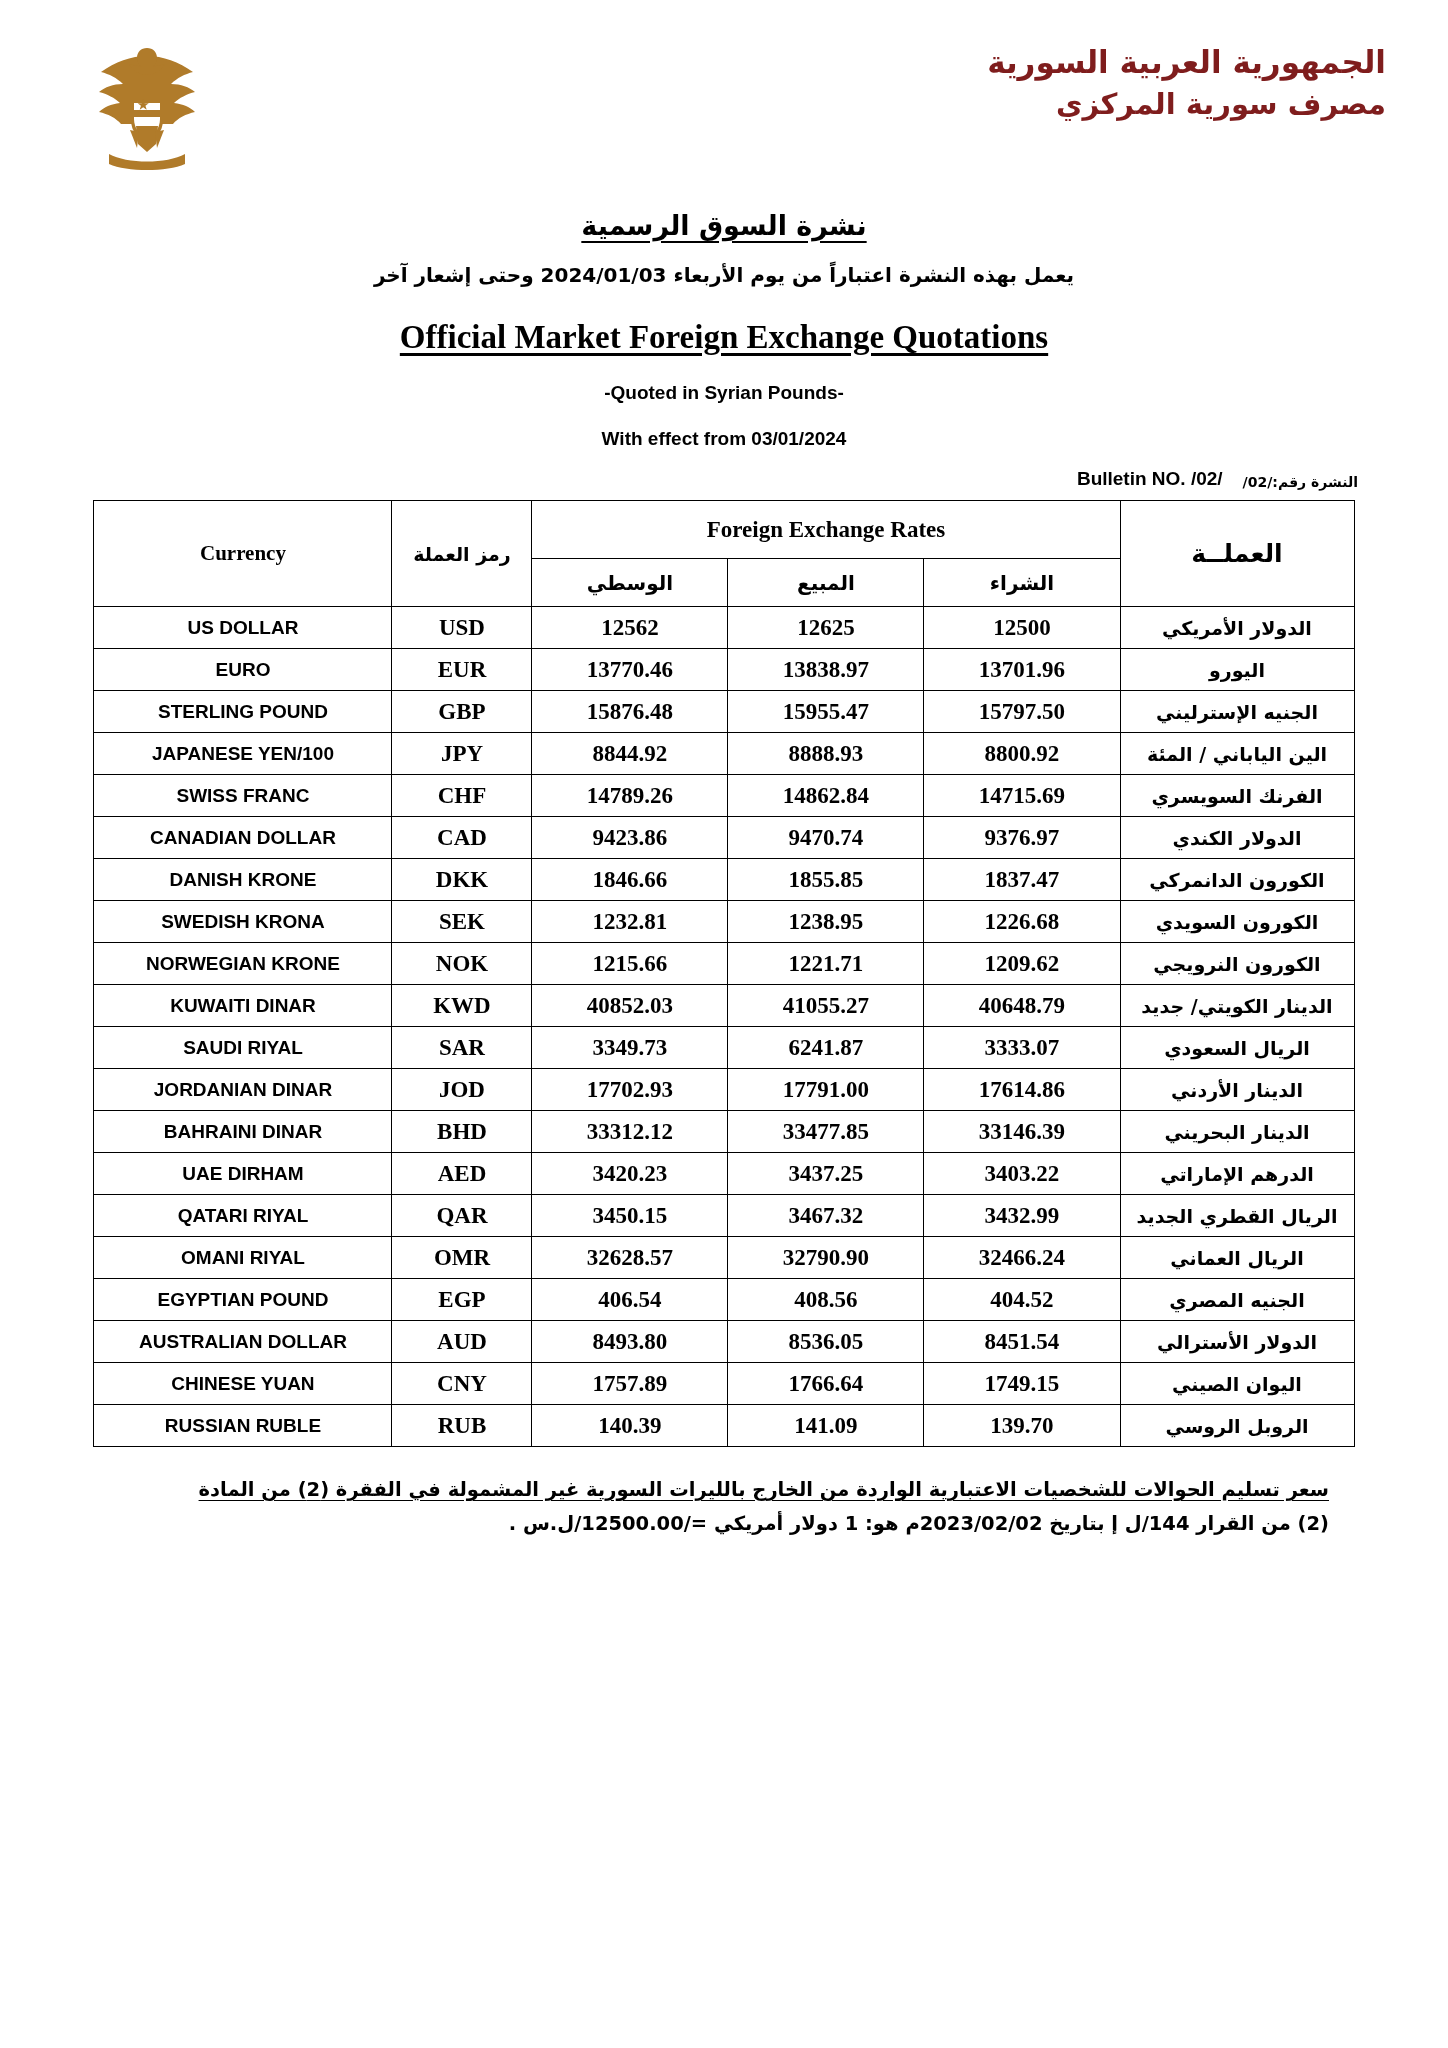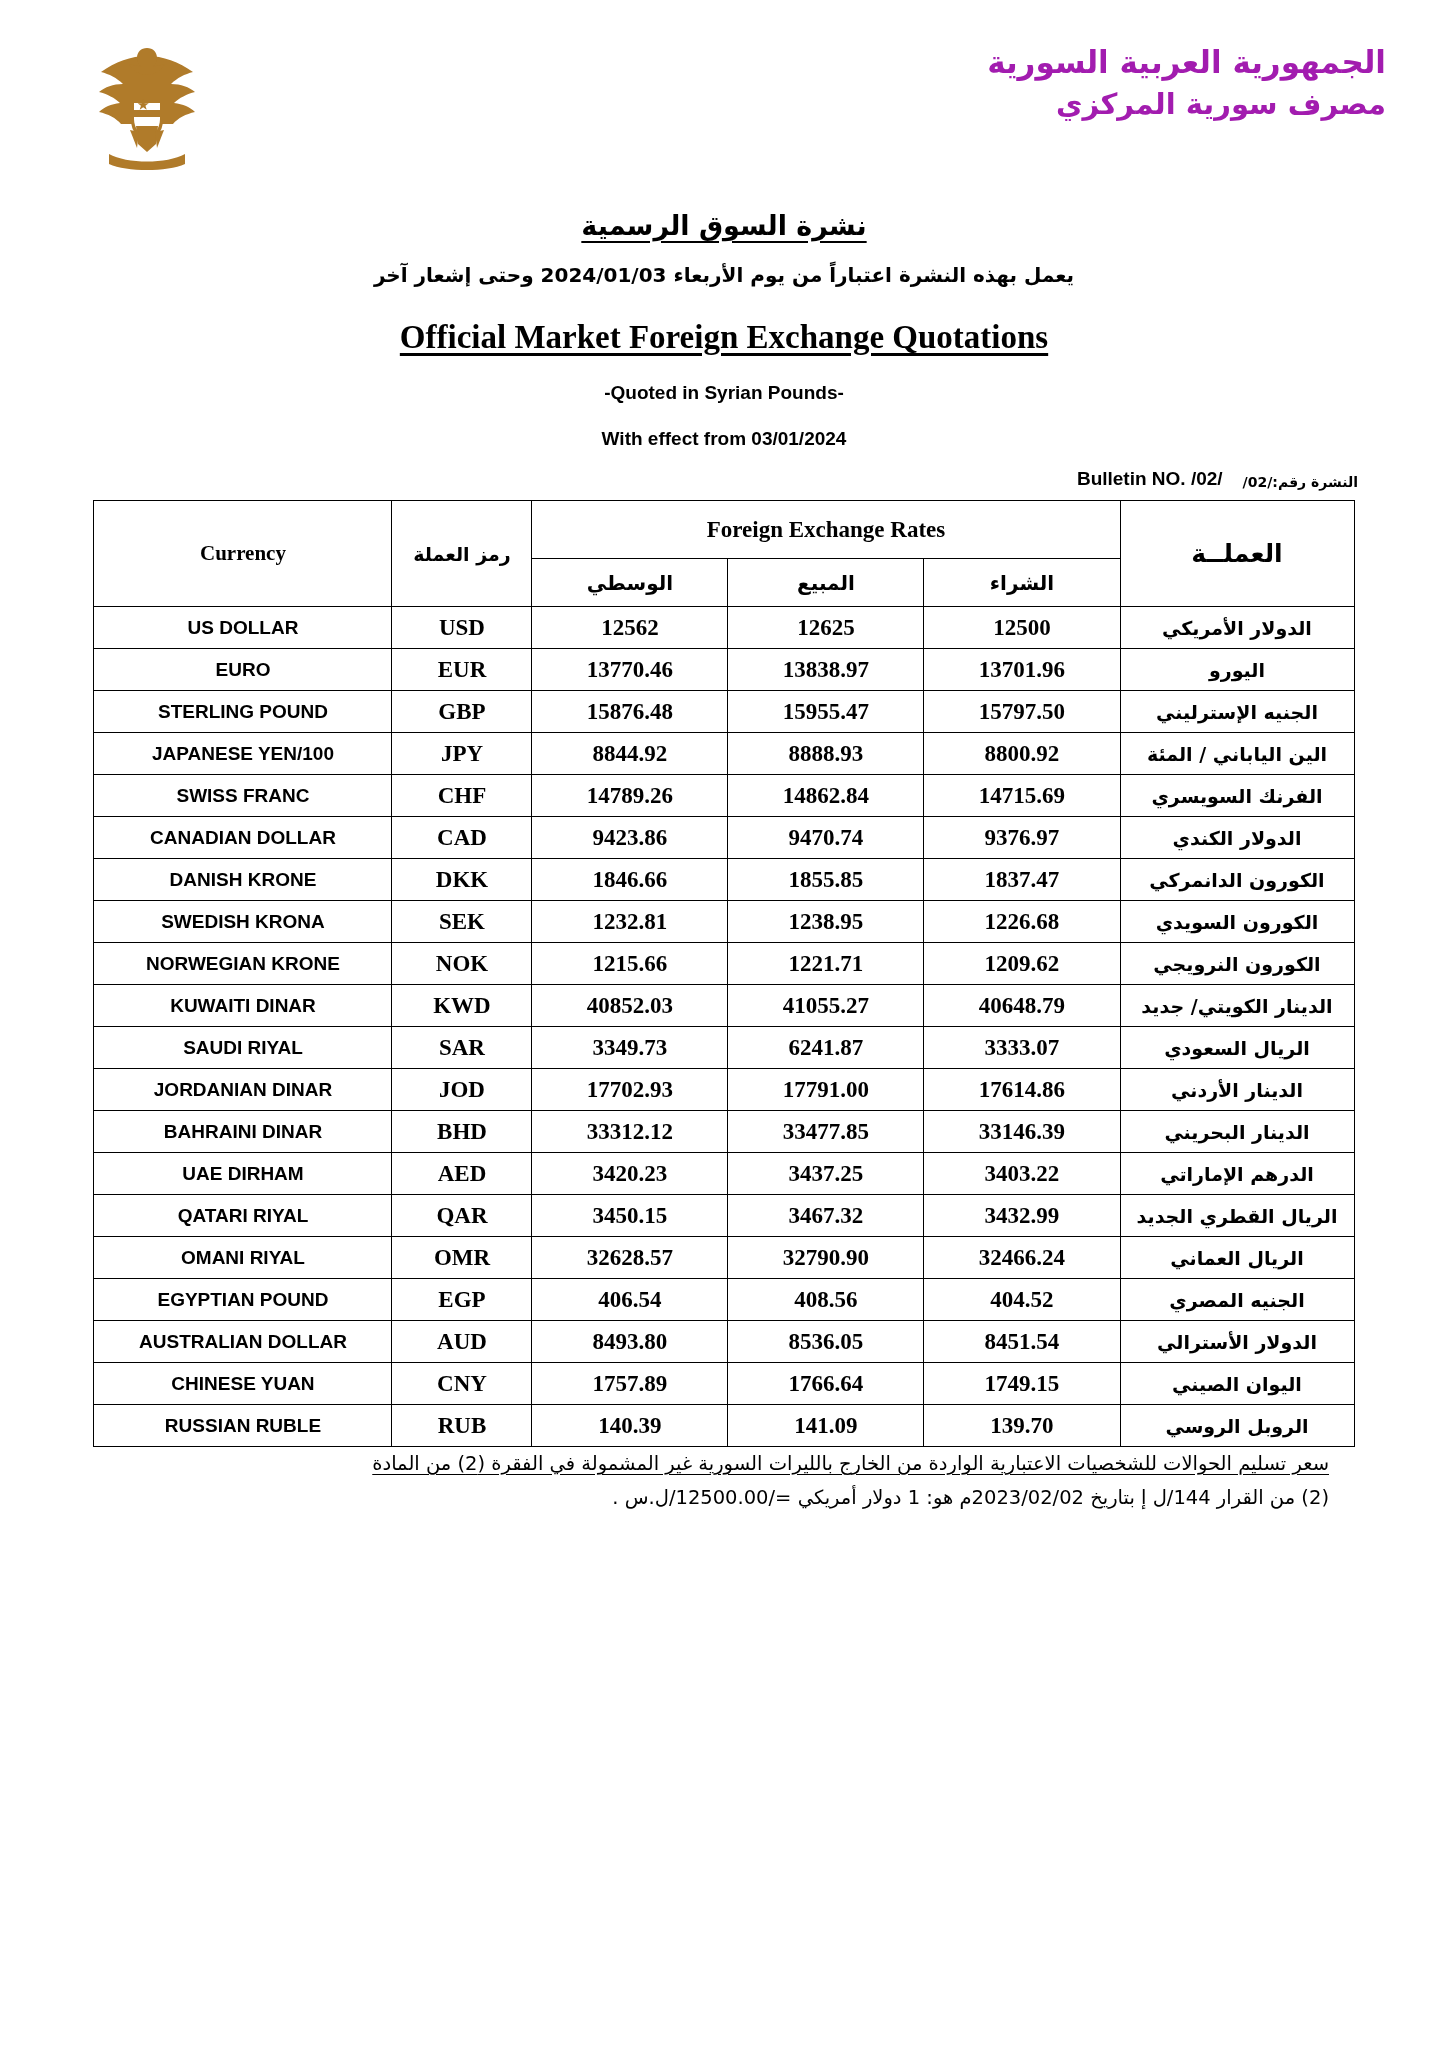--- a/index.html
+++ b/index.html
@@ -48,21 +48,21 @@
     width: 120px;
     height: 132px;
     display: block;
   }
   .header-right {
     padding-top: 8px;
     padding-right: 10px;
     text-align: right;
     direction: rtl;
     font-family: "DejaVu Sans", sans-serif;
-    color: #a21caf;
+    color: #7f1d1d;
   }
   .header-right .ar1 {
     font-size: 31px;
     letter-spacing: -1px;
     font-weight: 700;
     line-height: 1.35;
   }
   .header-right .ar2 {
     font-size: 29px;
     font-weight: 700;
@@ -201,26 +201,26 @@
   td.ar {
     direction: rtl;
     font-family: "DejaVu Sans", sans-serif;
     font-size: 19px;
     font-weight: 700;
   }
 
   
   .footnote {
     width: 1210px;
-    margin: 0 auto 0 auto;
+    margin: 26px auto 0 auto;
     direction: rtl;
     text-align: right;
     font-family: "DejaVu Sans", sans-serif;
     font-size: 19.5px;
-    font-weight: 400;
+    font-weight: 700;
     line-height: 1.75;
   }
   .footnote .underline { text-decoration: underline; text-underline-offset: 4px; }
 </style>
 </head>
 <body>
 
 <div class="page">
 
   <div class="header">

